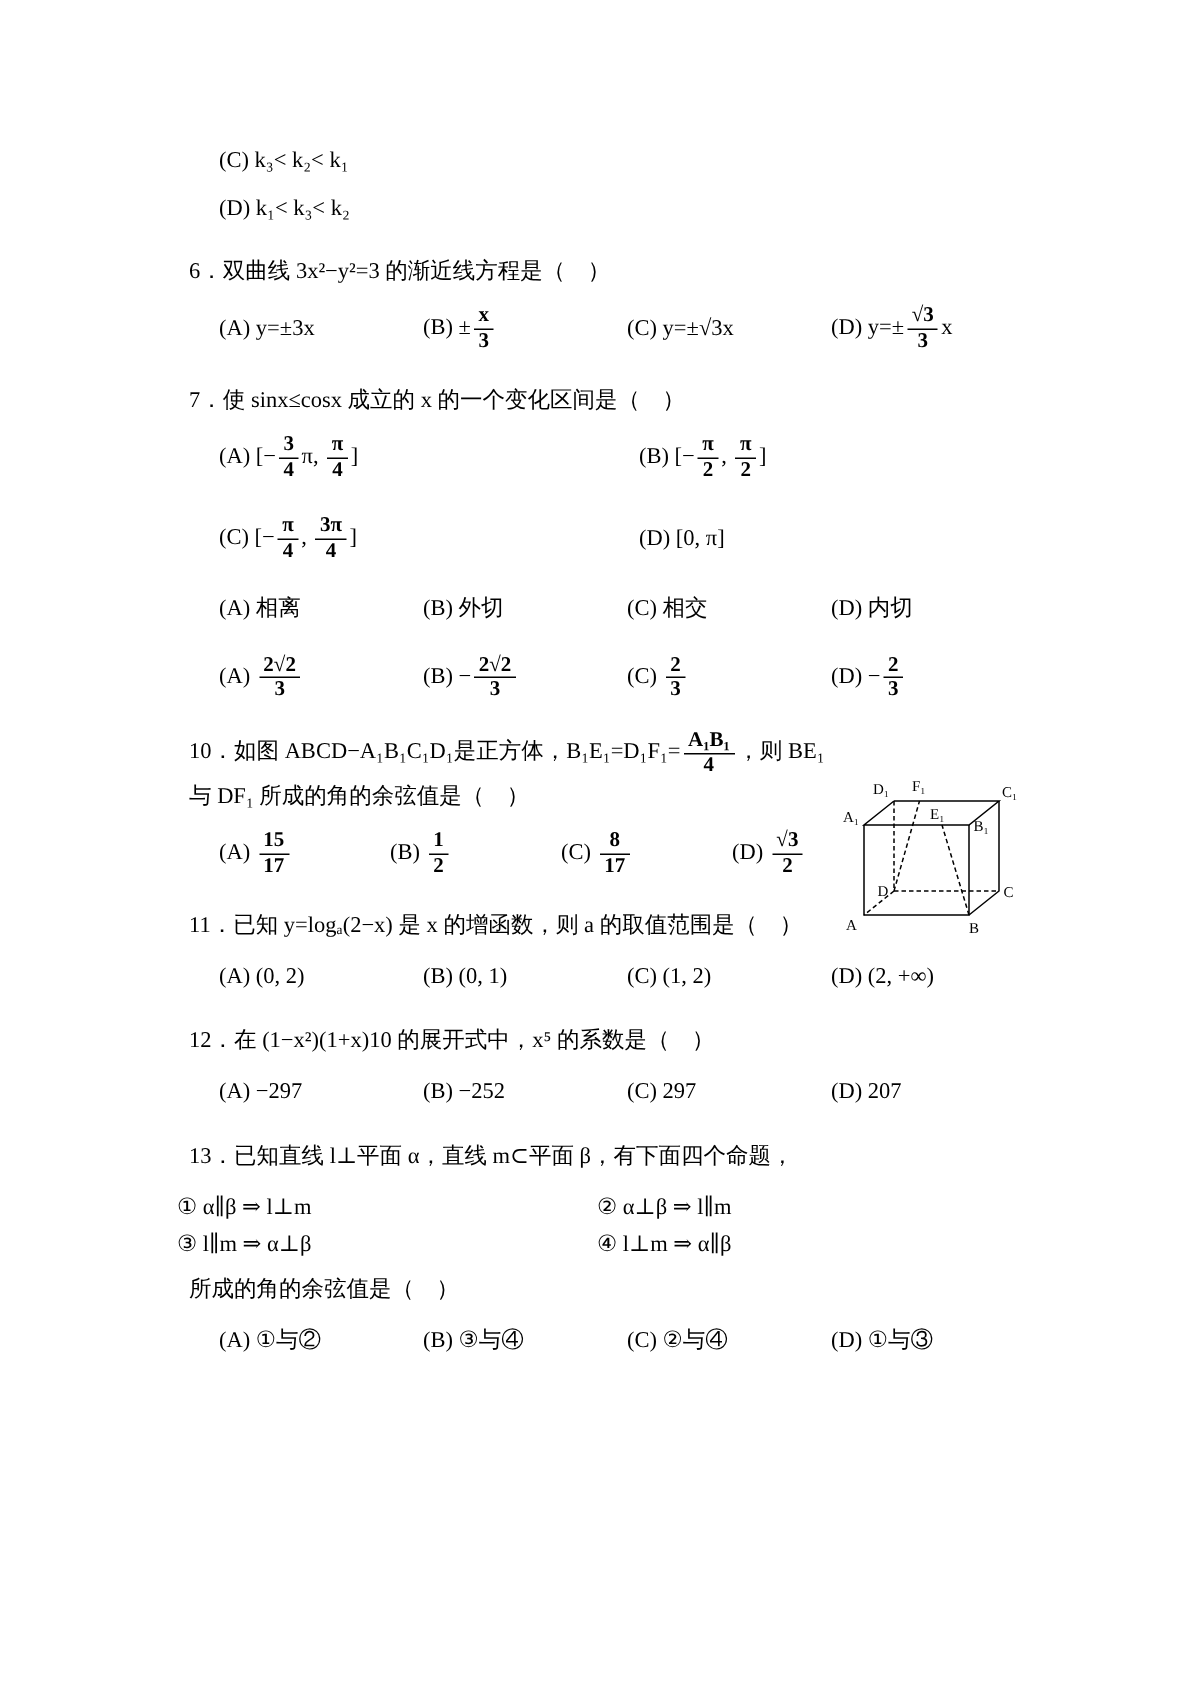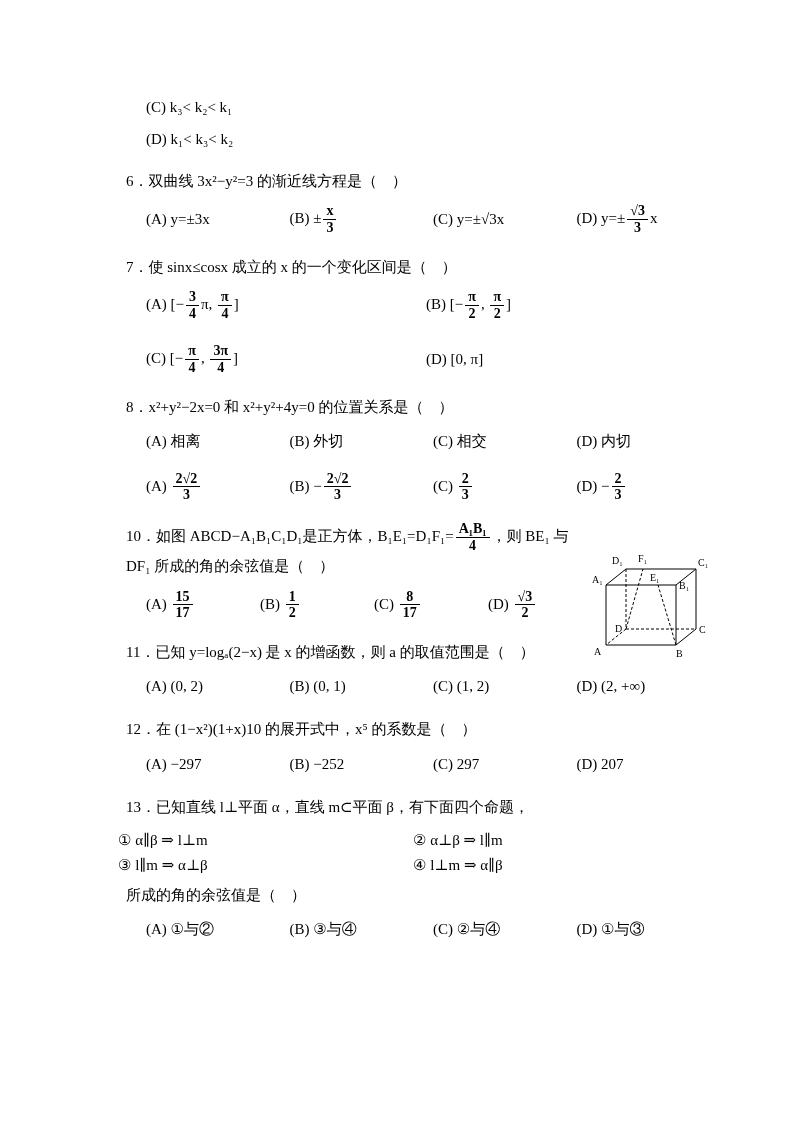--- a/index.html
+++ b/index.html
@@ -5,21 +5,21 @@
   * { box-sizing: border-box; }
   html, body { margin: 0; padding: 0; }
   body {
     width: 794px; height: 1123px;
     background: #ffffff;
     color: #000;
     font-family: "Liberation Serif", "DejaVu Serif", serif;
     font-size: 15px;
     overflow: hidden;
   }
-  .page { padding: 96px 86px 30px 126px; position: relative; }
+  .page { padding: 96px 116px 30px 126px; position: relative; }
 
   .leftover { padding-left: 20px; line-height: 1.5; margin-bottom: 9px; }
 
   .question { margin-top: 18px; }
   .stem { line-height: 1.75; }
 
   .options {
     display: grid;
     padding-left: 20px;
     margin: 9px 0 4px 0;
@@ -79,21 +79,20 @@
     <div class="stem">7．使 sinx≤cosx 成立的 x 的一个变化区间是（　）</div>
     <div class="options g2">
       <span>(A) [−<span class="frac"><span class="fn">3</span><span class="fd">4</span></span>π, <span class="frac"><span class="fn">π</span><span class="fd">4</span></span>]</span>
       <span>(B) [−<span class="frac"><span class="fn">π</span><span class="fd">2</span></span>, <span class="frac"><span class="fn">π</span><span class="fd">2</span></span>]</span>
       <span>(C) [−<span class="frac"><span class="fn">π</span><span class="fd">4</span></span>, <span class="frac"><span class="fn">3π</span><span class="fd">4</span></span>]</span>
       <span>(D) [0, π]</span>
     </div>
   </div>
 
   <div class="question">
-    <div class="stem">8．x²+y²−2x=0 和 x²+y²+4y=0 的位置关系是（　）</div>
     <div class="options g4">
       <span>(A) 相离</span>
       <span>(B) 外切</span>
       <span>(C) 相交</span>
       <span>(D) 内切</span>
     </div>
   </div>
 
   <div class="question">
     <div class="options g4">

